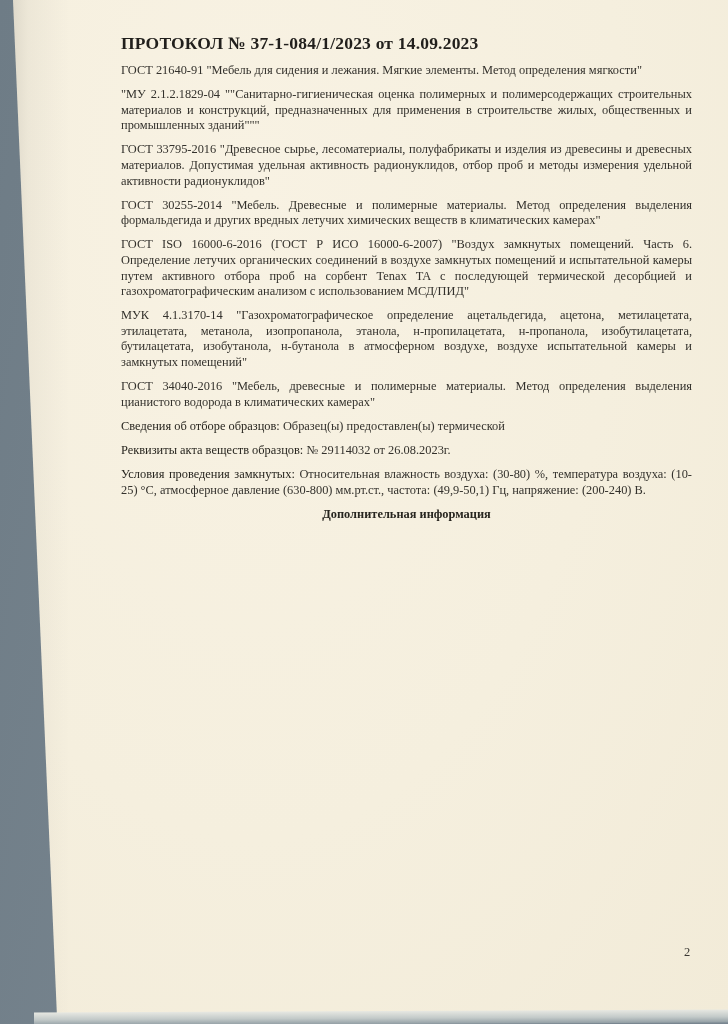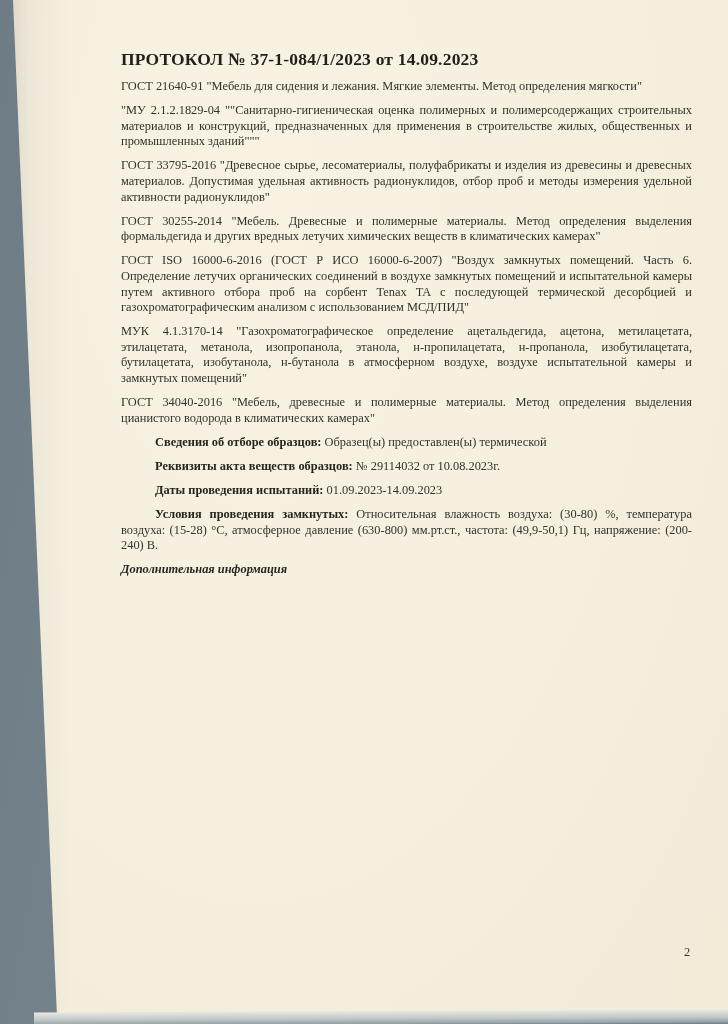--- a/index.html
+++ b/index.html
@@ -20,33 +20,33 @@
   .paper::before{ 
     content:"";position:absolute;top:0;bottom:0;left:0;width:80px;
     background:linear-gradient(90deg,rgba(60,60,55,0.18) 0%,rgba(60,60,55,0.05) 28px,rgba(0,0,0,0) 70px);
   }
   .bottom-band{ 
     position:absolute;left:34px;right:0;top:1011px;height:13px;
     background:linear-gradient(180deg,#e7e8e2 0%,#c3cac9 55%,#929ea4 100%);
     transform:rotate(-0.25deg);
   }
   .content{
-    position:absolute;left:121px;top:49px;width:571px;
+    position:absolute;left:121px;top:33px;width:571px;
     color:#32302b;
   }
   .title{
     font-size:17.5px;font-weight:bold;color:#211f1c;
     letter-spacing:0.2px;margin:0 0 9px 0;
   }
   .para{
     font-size:12.4px;line-height:15.6px;margin:0 0 8.5px 0;
     text-align:justify;color:#33312c;
   }
-  .para .lbl{font-weight:bold;color:#27251f;margin-left:34px;}
-  .heading{font-weight:bold;color:#27251f;text-align:left;margin-top:2px;font-style:italic;}
+  .para .lbl{font-weight:normal;color:#27251f;}
+  .heading{font-weight:bold;color:#27251f;text-align:center;margin-top:2px;}
   .page-number{
     position:absolute;left:684px;top:945px;
     font-size:12.5px;color:#3a3833;
   }
 </style>
 </head>
 <body>
 
 <div class="scan">
   <div class="paper">
@@ -63,25 +63,24 @@
         <p class="para">ГОСТ 30255-2014 "Мебель. Древесные и полимерные материалы. Метод определения выделения формальдегида и других вредных летучих химических веществ в климатических камерах"</p>
 
         <p class="para">ГОСТ ISO 16000-6-2016 (ГОСТ Р ИСО 16000-6-2007) "Воздух замкнутых помещений. Часть 6. Определение летучих органических соединений в воздухе замкнутых помещений и испытательной камеры путем активного отбора проб на сорбент Tenax TA с последующей термической десорбцией и газохроматографическим анализом с использованием МСД/ПИД"</p>
 
         <p class="para">МУК 4.1.3170-14 "Газохроматографическое определение ацетальдегида, ацетона, метилацетата, этилацетата, метанола, изопропанола, этанола, н-пропилацетата, н-пропанола, изобутилацетата, бутилацетата, изобутанола, н-бутанола в атмосферном воздухе, воздухе испытательной камеры и замкнутых помещений"</p>
 
         <p class="para">ГОСТ 34040-2016 "Мебель, древесные и полимерные материалы. Метод определения выделения цианистого водорода в климатических камерах"</p>
 
         <p class="para"><b class="lbl">Сведения об отборе образцов:</b> <span>Образец(ы) предоставлен(ы) термической</span></p>
 
-        <p class="para"><b class="lbl">Реквизиты акта веществ образцов:</b> <span>№ 29114032 от 10.08.2023г.</span></p>
+        <p class="para"><b class="lbl">Реквизиты акта веществ образцов:</b> <span>№ 29114032 от 26.08.2023г.</span></p>
 
-        <p class="para"><b class="lbl">Даты проведения испытаний:</b> <span>01.09.2023-14.09.2023</span></p>
 
-        <p class="para"><b class="lbl">Условия проведения замкнутых:</b> <span>Относительная влажность воздуха: (30-80) %, температура воздуха: (15-28) °С, атмосферное давление (630-800) мм.рт.ст., частота: (49,9-50,1) Гц, напряжение: (200-240) В.</span></p>
+        <p class="para"><b class="lbl">Условия проведения замкнутых:</b> <span>Относительная влажность воздуха: (30-80) %, температура воздуха: (10-25) °С, атмосферное давление (630-800) мм.рт.ст., частота: (49,9-50,1) Гц, напряжение: (200-240) В.</span></p>
 
       <p class="para heading">Дополнительная информация</p>
 
     </div>
     <div class="page-number">2</div>
   </div>
   <div class="bottom-band"></div>
 </div>
 
 </body></html>

